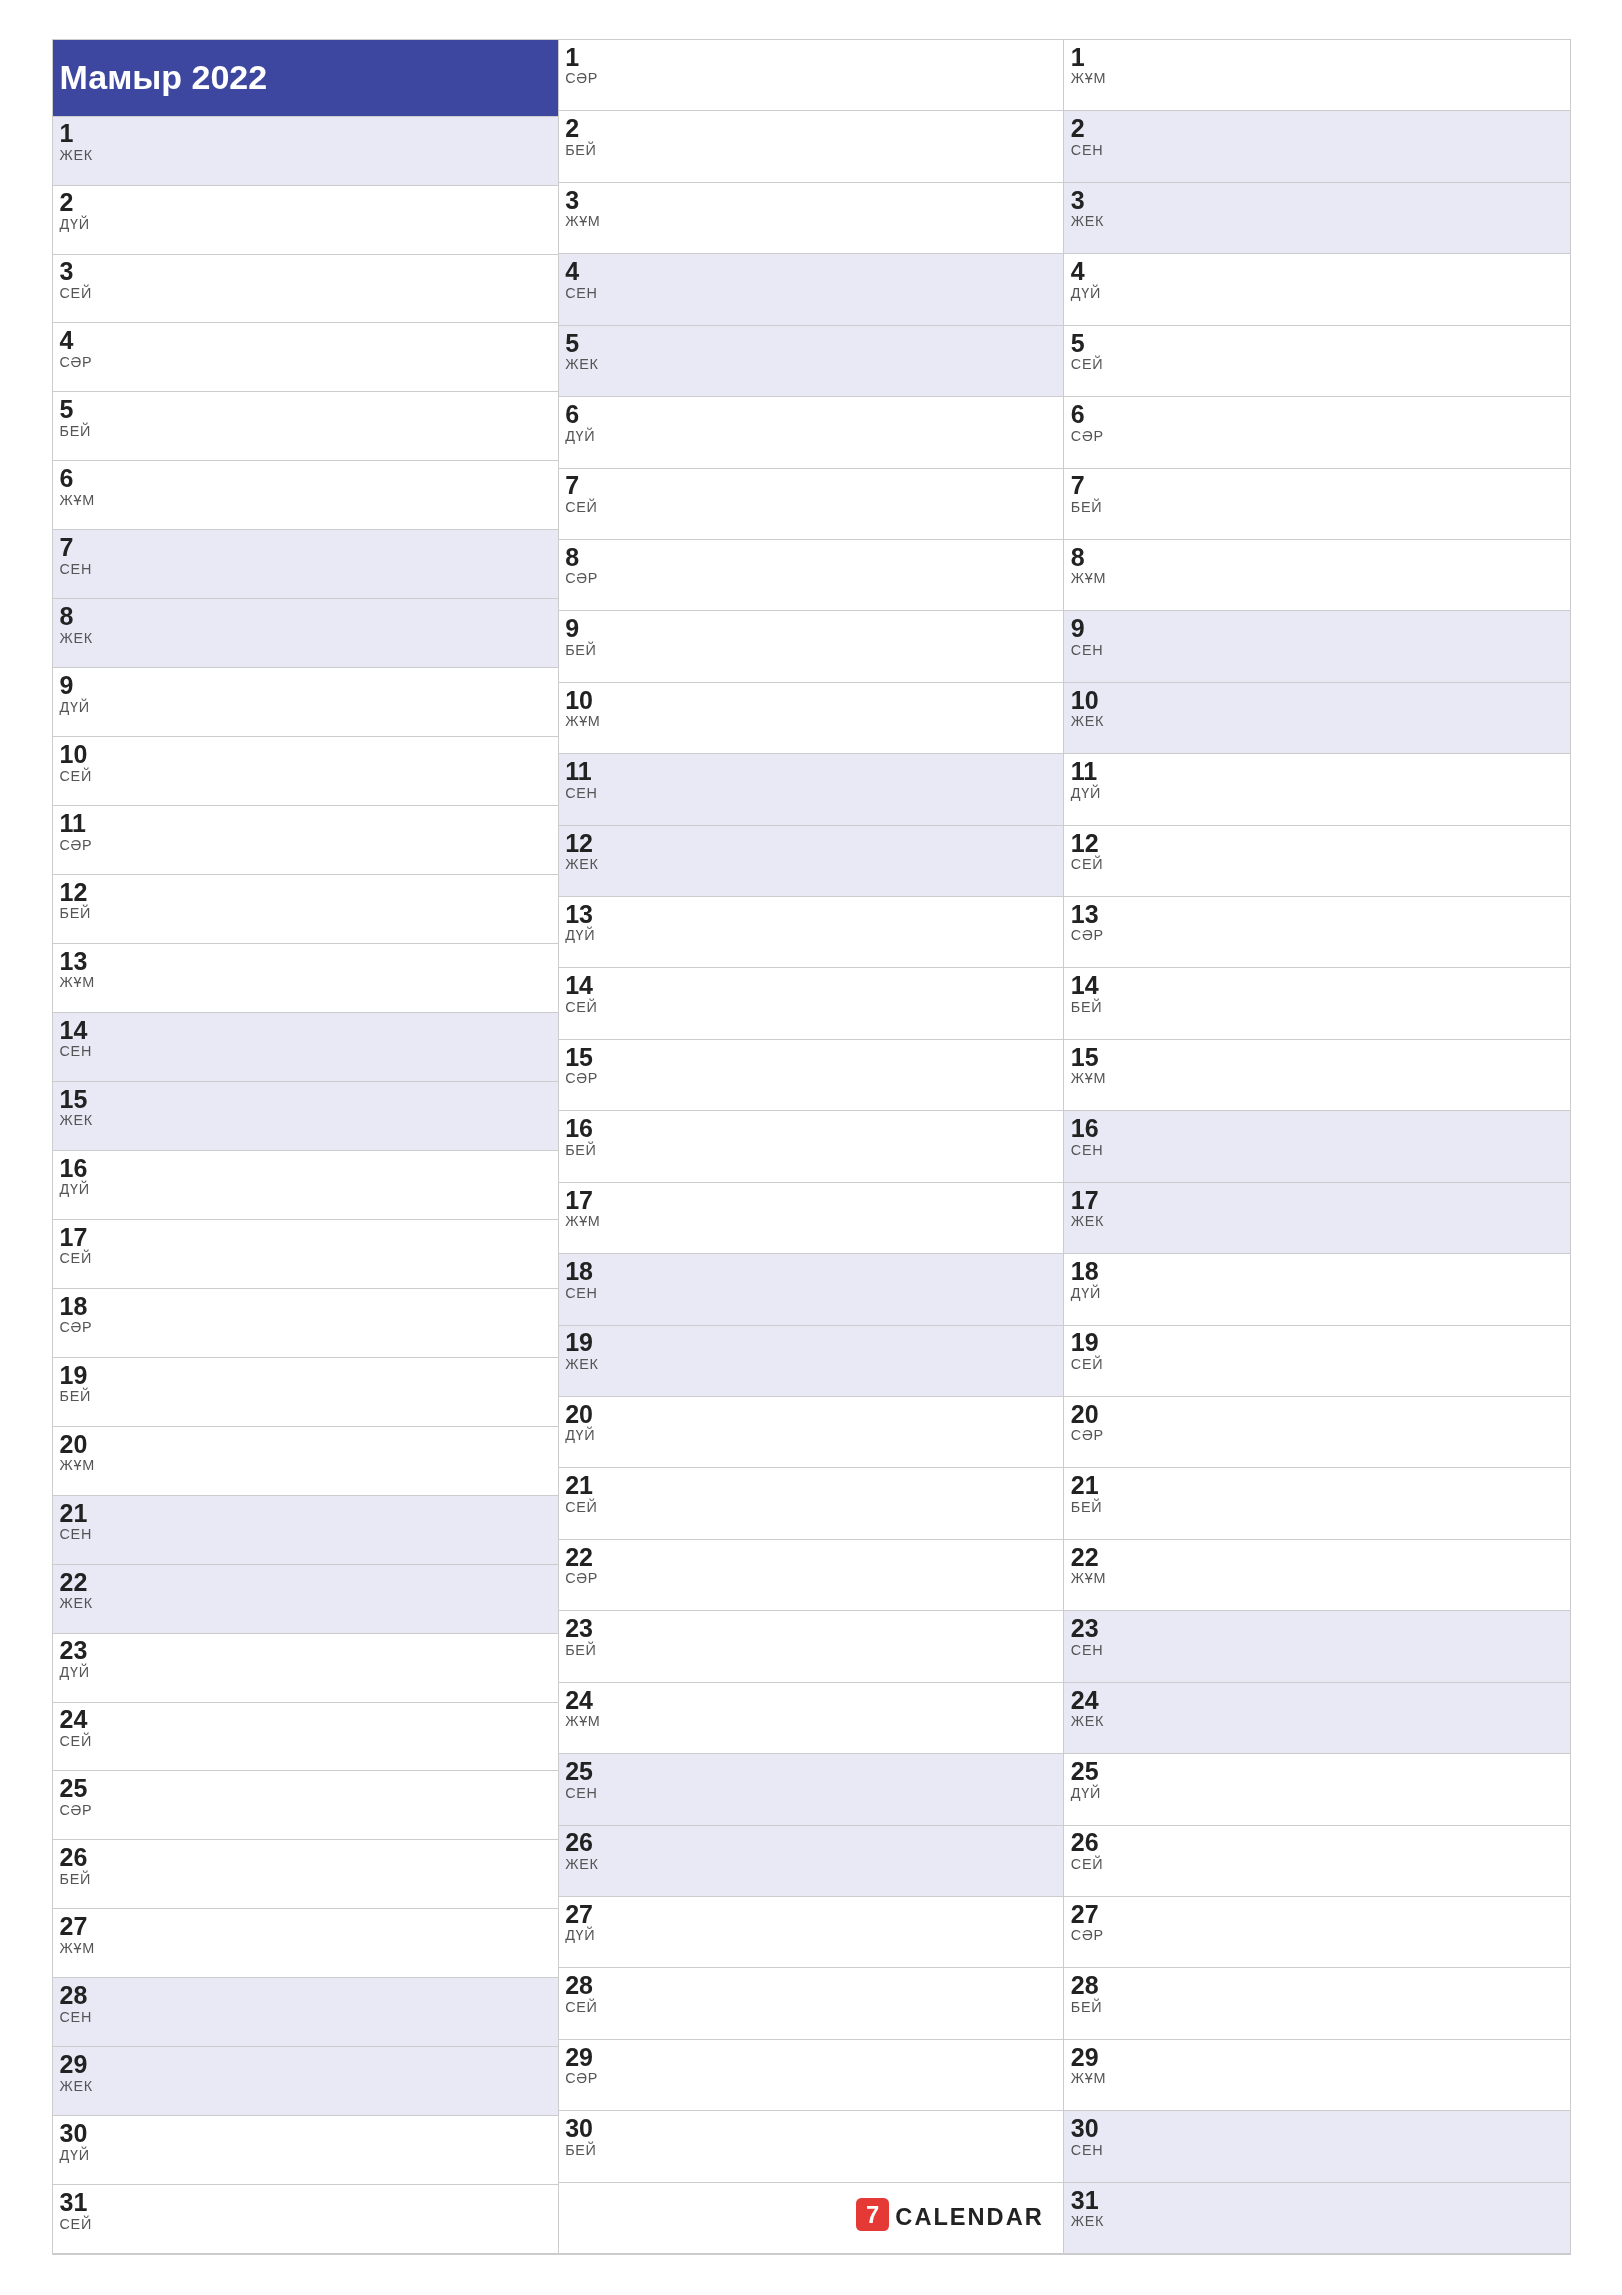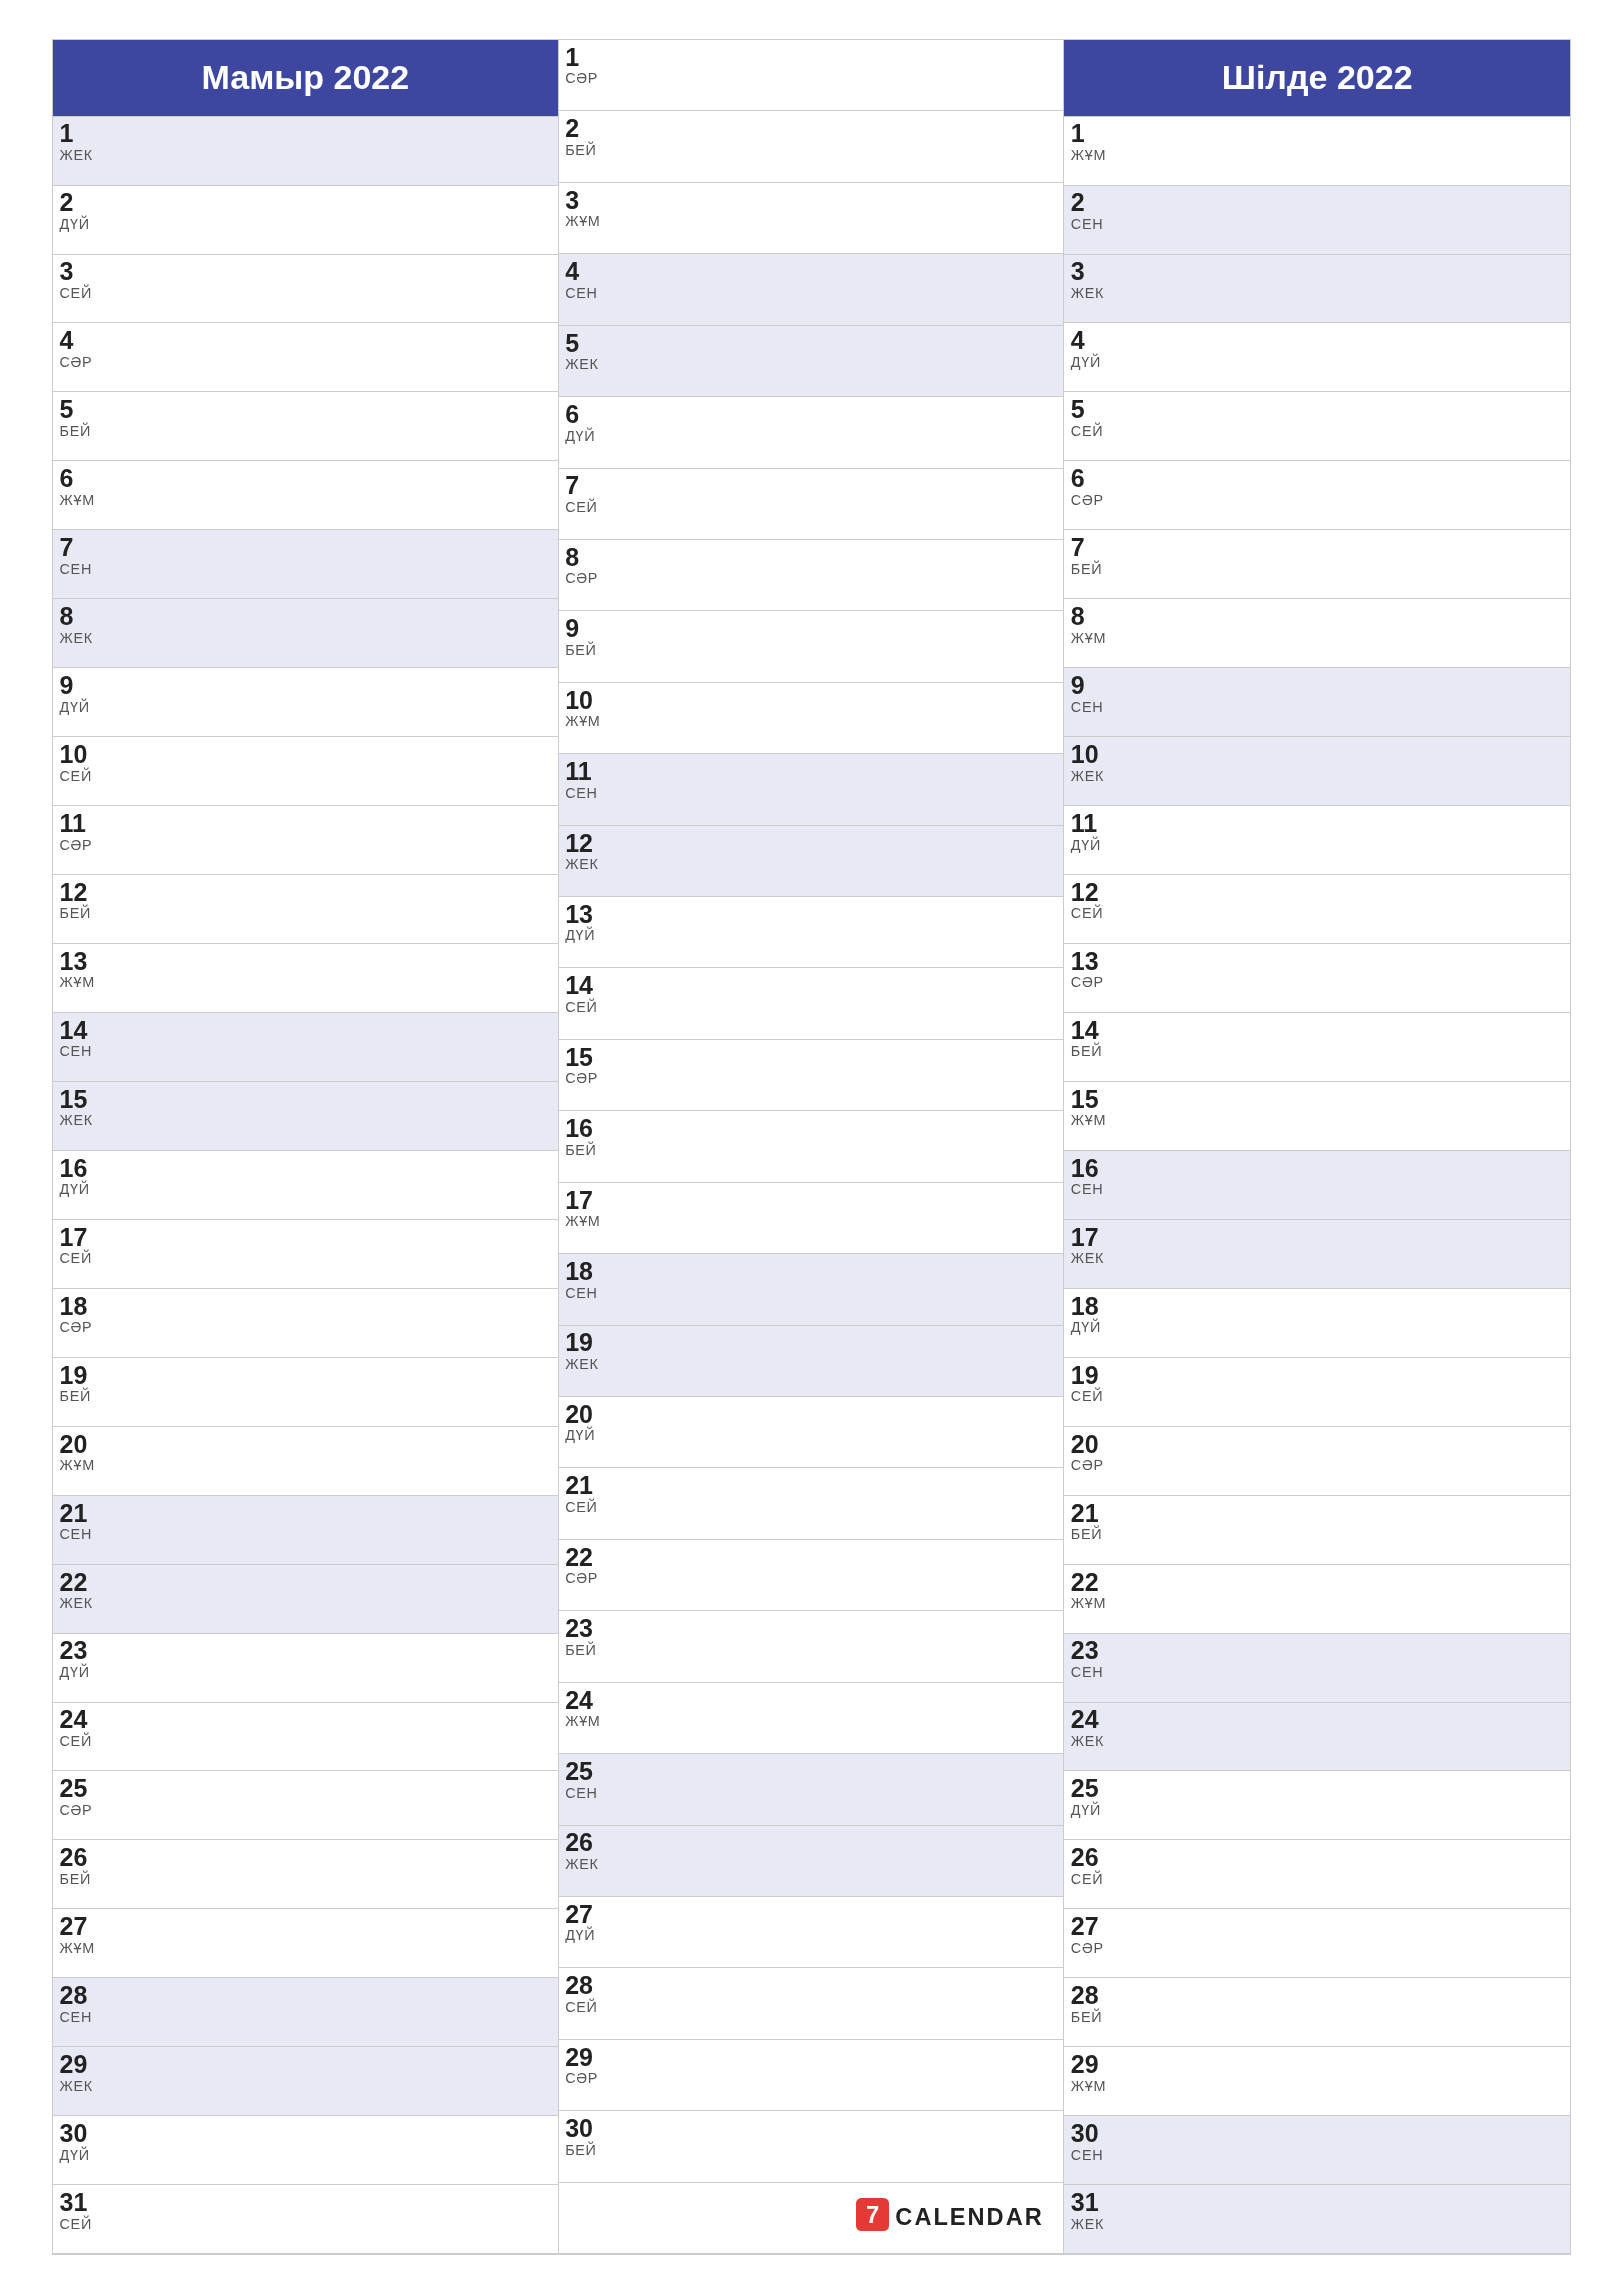--- a/index.html
+++ b/index.html
@@ -20,21 +20,21 @@
       display: flex;
       flex-direction: column;
       border-right: 1.3px solid #ccc;
     }
     .month-col:last-child {
       border-right: none;
     }
     .month-header {
       background: #3d47a0;
       color: #fff;
-      text-align: center;
+      text-align: left;
       font-size: 34px;
       font-weight: bold;
       padding: 18.3px 6.5px;
       border-bottom: 1.3px solid #ccc;
     }
     .day-row {
       display: flex;
       flex-direction: row;
       align-items: flex-start;
       border-bottom: 0.7px solid #ccc;
@@ -458,21 +458,20 @@
       </div>
       <div class="day-row logo-row" style="flex: 1 1 0%;">
         <span class="logo-icon"><svg width="33" height="33" viewBox="0 0 50 50" style="font-size:42px">
             <rect x="0" y="0" width="50" height="50" rx="8" fill="#e53935"></rect>
             <text x="25" y="38" text-anchor="middle" font-size="36" font-weight="bold" fill="white" font-family="Arial">7</text>
           </svg></span>
         <span class="logo-text">CALENDAR</span>
       </div>
     </div>
     <div class="month-col">
-      <div class="month-header">Шілде 2022</div>
       <div class="day-row" style="flex: 1 1 0%;">
         <div class="day-cell">
           <span class="day-num-label">1</span>
           <span class="day-abbr-label">ЖҰМ</span>
         </div>
       </div>
       <div class="day-row weekend" style="flex: 1 1 0%;">
         <div class="day-cell">
           <span class="day-num-label">2</span>
           <span class="day-abbr-label">СЕН</span>

